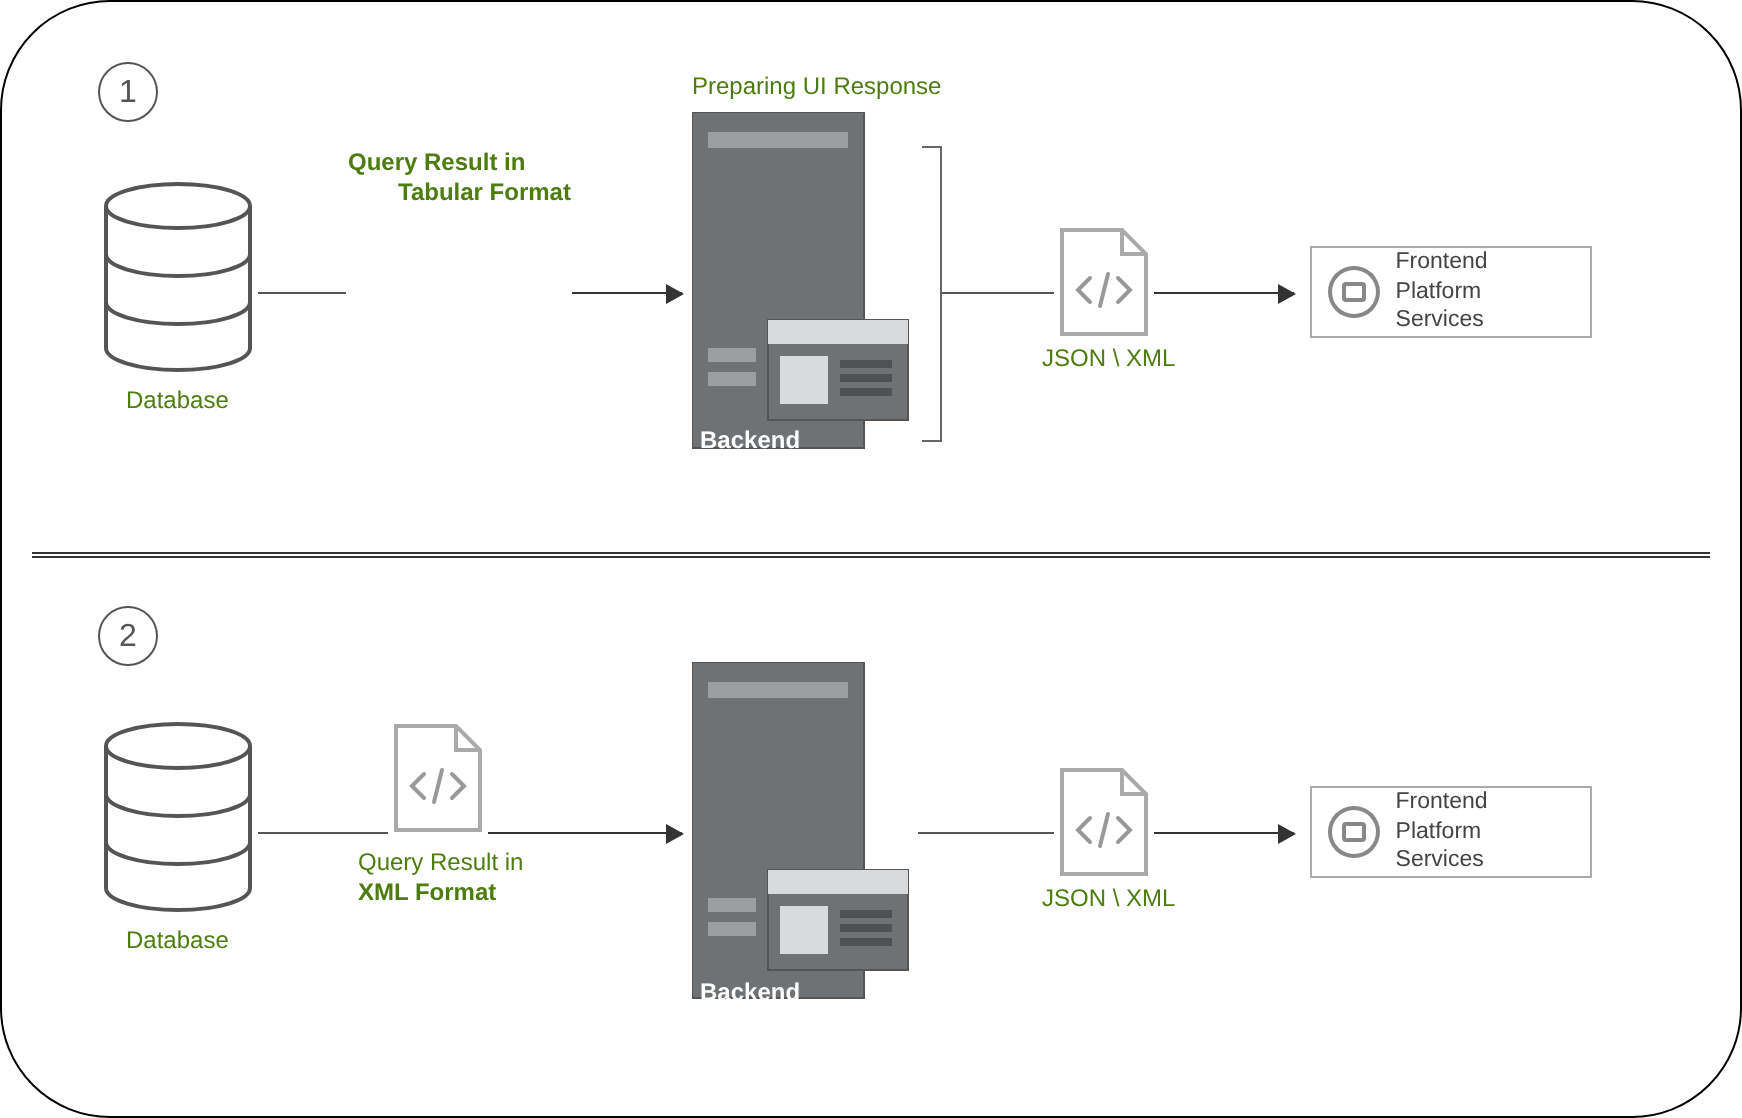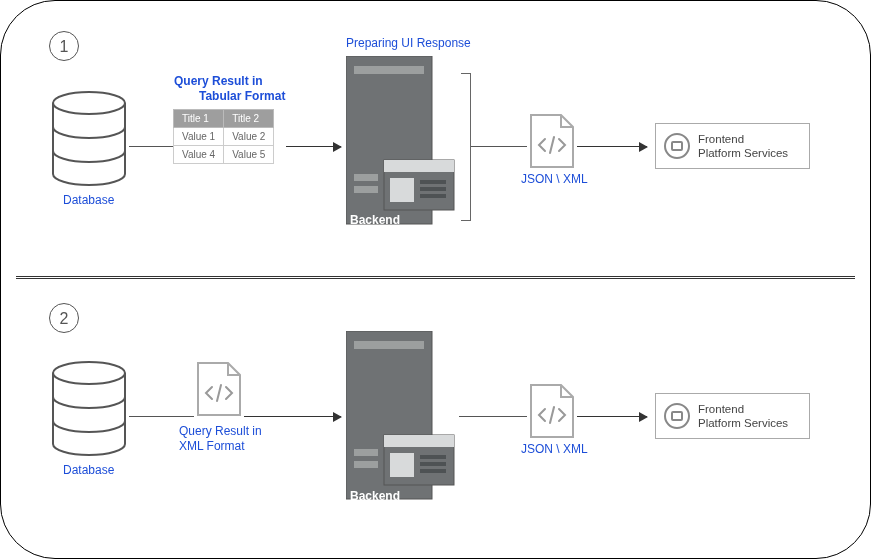--- a/index.html
+++ b/index.html
@@ -33,21 +33,21 @@
   }
   .divider {
     position: absolute;
     left: 15px;
     right: 15px;
     border-top: 3px double #333;
   }
   .label {
     position: absolute;
     font-size: 12px;
-    color: #1d4ed8;
+    color: #4d7c0f;
     white-space: nowrap;
   }
   .label-bold {
     font-weight: bold;
   }
   .db {
     position: absolute;
     width: 80px;
     height: 95px;
   }
@@ -76,21 +76,21 @@
     width: 110px;
     height: 175px;
   }
   .file-icon {
     position: absolute;
     width: 46px;
     height: 56px;
   }
   .fe-box {
     position: absolute;
-    width: 155px;
+    width: 141px;
     height: 46px;
     border: 1.5px solid #aaa;
     background: #fff;
     display: flex;
     align-items: center;
     padding: 0 8px;
     gap: 8px;
   }
   .fe-icon {
     width: 26px;
@@ -157,36 +157,20 @@
       <path d="M4 83 a36 11 0 0 0 72 0" fill="none" stroke="#555" stroke-width="2"></path>
     </svg>
   </div>
   <div class="label" style="left:62px; top:192px;">Database</div>
 
   <div class="line-plain" style="left:128px; top:145px; width:44px;"></div>
 
   <div class="label label-bold" style="left:173px; top:73px;">Query Result in</div>
   <div class="label label-bold" style="left:173px; top:88px;margin-left:25px;">Tabular Format</div>
 
-  <table class="table" style="left:172px; top:108px;">
-    <tbody>
-        <tr>
-      <th>Title 1</th>
-      <th>Title 2</th>
-    </tr>
-    <tr>
-      <td>Value 1</td>
-      <td>Value 2</td>
-    </tr>
-    <tr>
-      <td>Value 4</td>
-      <td>Value 5</td>
-    </tr>
-  </tbody>
-    </table>
 
   <div class="arrow" style="left:285px; top:145px; width:55px;"></div>
 
   <div class="label" style="left:345px; top:35px;">Preparing UI Response</div>
 
   <div class="server" style="left:345px; top:55px;">
     <svg viewBox="0 0 110 175" width="110" height="175">
       <rect x="0" y="0" width="86" height="168" fill="#6f7274" stroke="#555"></rect>
       <rect x="8" y="10" width="70" height="8" fill="#9c9f9f"></rect>
       <rect x="8" y="118" width="24" height="7" fill="#9c9f9f"></rect>
@@ -251,21 +235,21 @@
   <div class="file-icon" style="left:195px; top:360px;">
     <svg viewBox="0 0 46 56" width="46" height="56">
       <path d="M2 2 H32 L44 14 V54 H2 Z" fill="#fff" stroke="#aaa" stroke-width="2"></path>
       <path d="M32 2 V14 H44" fill="none" stroke="#aaa" stroke-width="2"></path>
       <path d="M16 26 L10 32 L16 38" fill="none" stroke="#999" stroke-width="2" stroke-linecap="round"></path>
       <path d="M30 26 L36 32 L30 38" fill="none" stroke="#999" stroke-width="2" stroke-linecap="round"></path>
       <path d="M25 24 L21 40" fill="none" stroke="#999" stroke-width="2" stroke-linecap="round"></path>
     </svg>
   </div>
   <div class="label" style="left:178px; top:423px;">Query Result in</div>
-  <div class="label" style="left:178px; top:438px;">XML Format</div>
+  <div class="label" style="left:178px; top:438px;font-weight:bold;">XML Format</div>
 
   <div class="arrow" style="left:243px; top:415px; width:97px;"></div>
 
 
   <div class="server" style="left:345px; top:330px;">
     <svg viewBox="0 0 110 175" width="110" height="175">
       <rect x="0" y="0" width="86" height="168" fill="#6f7274" stroke="#555"></rect>
       <rect x="8" y="10" width="70" height="8" fill="#9c9f9f"></rect>
       <rect x="8" y="118" width="24" height="7" fill="#9c9f9f"></rect>
       <rect x="8" y="130" width="24" height="7" fill="#9c9f9f"></rect>

